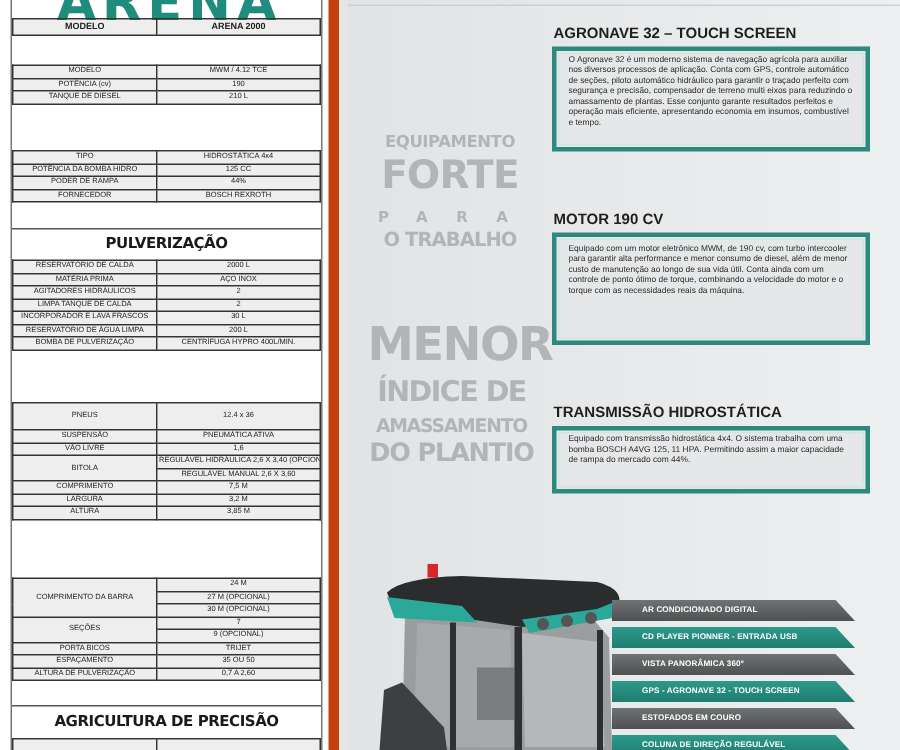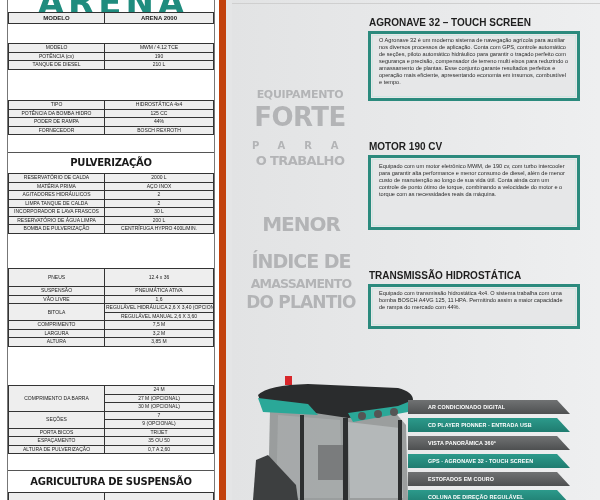--- a/index.html
+++ b/index.html
@@ -54,21 +54,21 @@
   .right-panel .top-line {
     position: absolute; left: 0; top: 0; width: 368px; height: 4px;
     border-bottom: 1px solid #cfcfcf;
   }
   .slogan { position: absolute; text-align: center; color: #b3b4b6; font-weight: bold;
     font-family: "DejaVu Sans", sans-serif; }
   .s1 { left: 245px; top: 88px; width: 110px; font-size: 11px; letter-spacing: -0.3px; }
   .s2 { left: 245px; top: 101px; width: 110px; font-size: 26px; line-height: 33px; letter-spacing: -0.5px; }
   .s3 { left: 250px; top: 140px; width: 104px; font-size: 10px; letter-spacing: 19px; text-align: left; padding-left: 2px; }
   .s4 { left: 245px; top: 153px; width: 110px; font-size: 13px; letter-spacing: -0.6px; }
-  .s5 { left: 245px; top: 212px; width: 112px; font-size: 20px; letter-spacing: -1px; }
+  .s5 { left: 245px; top: 212px; width: 112px; font-size: 31px; letter-spacing: -1px; }
   .s6 { left: 245px; top: 250px; width: 112px; font-size: 19px; letter-spacing: -1px; }
   .s7 { left: 245px; top: 276px; width: 112px; font-size: 12.5px; letter-spacing: -0.8px; }
   .s8 { left: 245px; top: 292px; width: 112px; font-size: 17px; letter-spacing: -0.8px; }
 
   .feature-title {
     position: absolute; left: 369px; font-weight: bold; color: #1e1e1e;
     font-size: 10px; font-family: "Liberation Sans", sans-serif;
   }
   .feature-box {
     position: absolute; left: 368px; width: 212px;
@@ -247,21 +247,21 @@
           <td class="k">ESPAÇAMENTO</td>
           <td>35 OU 50</td>
         </tr>
     <tr>
           <td class="k">ALTURA DE PULVERIZAÇÃO</td>
           <td>0,7 A 2,60</td>
         </tr>
   </tbody>
     </table>
 
-  <div class="section-title" style="top:470px;height:22px;line-height:22px;">AGRICULTURA DE SUSPENSÃO</div>
+  <div class="section-title" style="top:470px;height:22px;line-height:22px;">AGRICULTURA DE PRECISÃO</div>
   <table class="spec-table" style="top:492px;">
     <tbody>
         <tr>
           <td class="k"></td>
           <td></td>
         </tr>
   </tbody>
     </table>
 </div>
 

